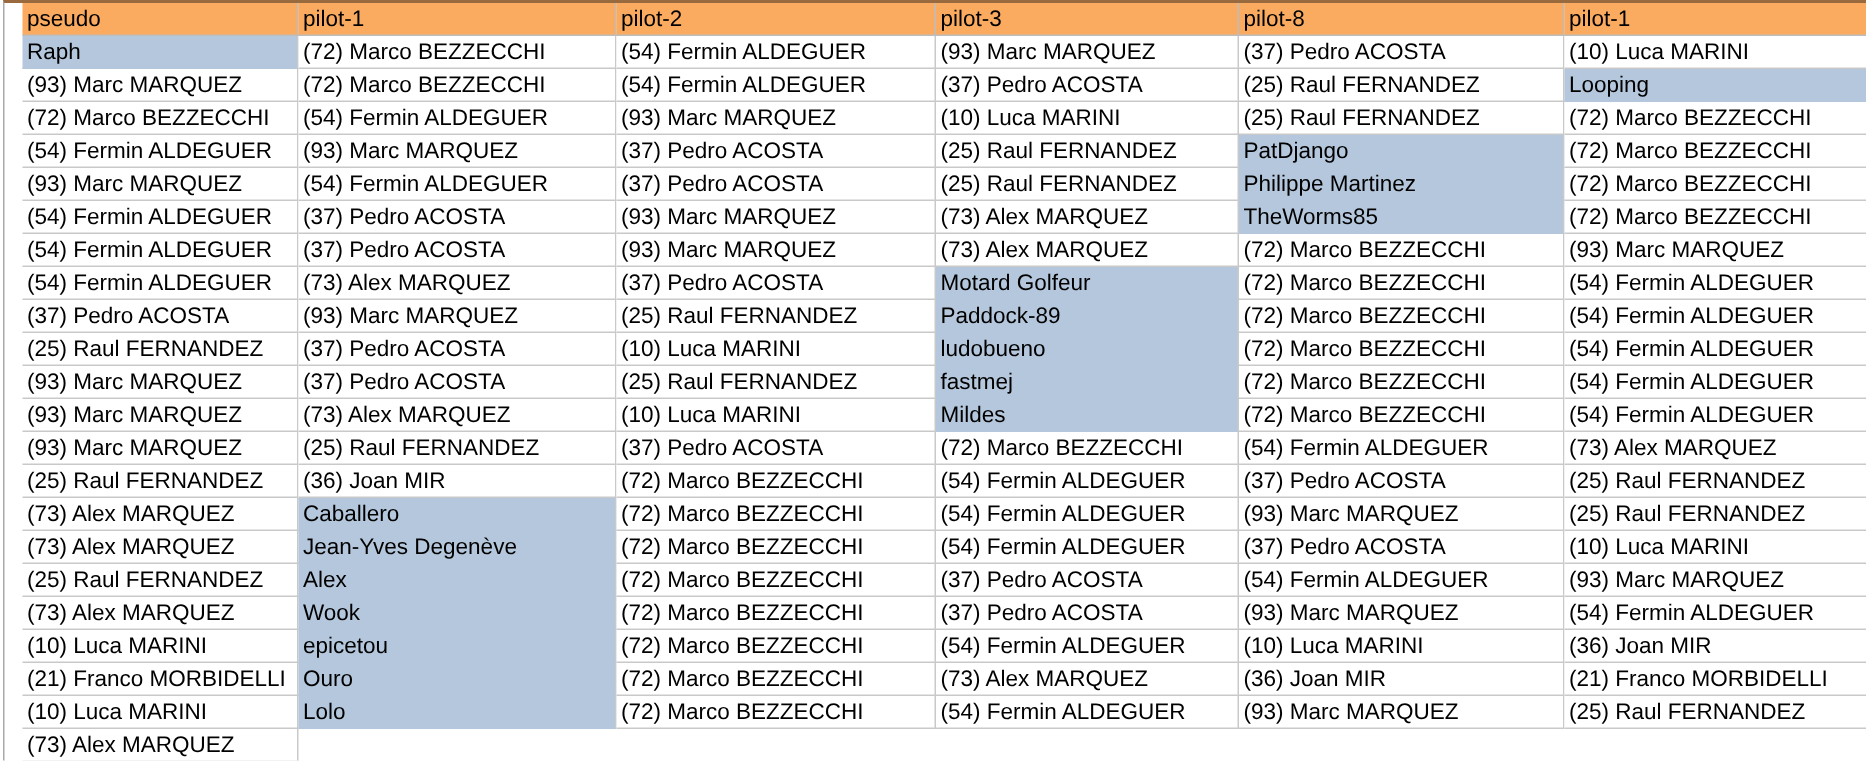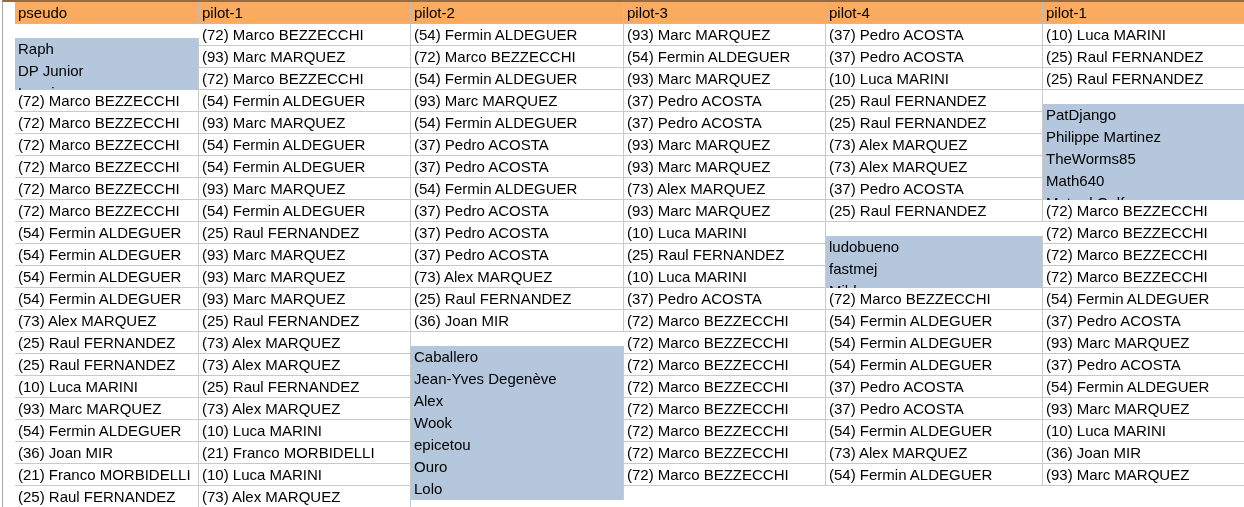--- a/index.html
+++ b/index.html
@@ -34,40 +34,38 @@
     border-bottom:1px solid #c9c9c9;
   }
   .cell.header{
     background:#faab60;
     border-right:1px solid #bdbdbd;
     border-bottom:1px solid #bdbdbd;
   }
   .cell.pseudo{
     background:#b4c7dc;
     border-bottom:1px solid #b4c7dc;
-    margin-top:14px;
   }
 </style>
 </head>
 <body>
 
 <div class="sheet" id="sheet">
   <div class="cell header">pseudo</div>
   <div class="cell header">pilot-1</div>
   <div class="cell header">pilot-2</div>
   <div class="cell header">pilot-3</div>
-  <div class="cell header">pilot-4</div>
+  <div class="cell header">pilot-8</div>
   <div class="cell header">pilot-1</div>
 <div class="cell pseudo">Raph</div>
     <div class="cell">(72) Marco BEZZECCHI</div>
     <div class="cell">(54) Fermin ALDEGUER</div>
     <div class="cell">(93) Marc MARQUEZ</div>
     <div class="cell">(37) Pedro ACOSTA</div>
     <div class="cell">(10) Luca MARINI</div>
-    <div class="cell pseudo">DP Junior</div>
     <div class="cell">(93) Marc MARQUEZ</div>
     <div class="cell">(72) Marco BEZZECCHI</div>
     <div class="cell">(54) Fermin ALDEGUER</div>
     <div class="cell">(37) Pedro ACOSTA</div>
     <div class="cell">(25) Raul FERNANDEZ</div>
     <div class="cell pseudo">Looping</div>
     <div class="cell">(72) Marco BEZZECCHI</div>
     <div class="cell">(54) Fermin ALDEGUER</div>
     <div class="cell">(93) Marc MARQUEZ</div>
     <div class="cell">(10) Luca MARINI</div>
@@ -88,32 +86,32 @@
     <div class="cell">(54) Fermin ALDEGUER</div>
     <div class="cell">(37) Pedro ACOSTA</div>
     <div class="cell">(93) Marc MARQUEZ</div>
     <div class="cell">(73) Alex MARQUEZ</div>
     <div class="cell pseudo">TheWorms85</div>
     <div class="cell">(72) Marco BEZZECCHI</div>
     <div class="cell">(54) Fermin ALDEGUER</div>
     <div class="cell">(37) Pedro ACOSTA</div>
     <div class="cell">(93) Marc MARQUEZ</div>
     <div class="cell">(73) Alex MARQUEZ</div>
-    <div class="cell pseudo">Math640</div>
     <div class="cell">(72) Marco BEZZECCHI</div>
     <div class="cell">(93) Marc MARQUEZ</div>
     <div class="cell">(54) Fermin ALDEGUER</div>
     <div class="cell">(73) Alex MARQUEZ</div>
     <div class="cell">(37) Pedro ACOSTA</div>
     <div class="cell pseudo">Motard Golfeur</div>
     <div class="cell">(72) Marco BEZZECCHI</div>
     <div class="cell">(54) Fermin ALDEGUER</div>
     <div class="cell">(37) Pedro ACOSTA</div>
     <div class="cell">(93) Marc MARQUEZ</div>
     <div class="cell">(25) Raul FERNANDEZ</div>
+    <div class="cell pseudo">Paddock-89</div>
     <div class="cell">(72) Marco BEZZECCHI</div>
     <div class="cell">(54) Fermin ALDEGUER</div>
     <div class="cell">(25) Raul FERNANDEZ</div>
     <div class="cell">(37) Pedro ACOSTA</div>
     <div class="cell">(10) Luca MARINI</div>
     <div class="cell pseudo">ludobueno</div>
     <div class="cell">(72) Marco BEZZECCHI</div>
     <div class="cell">(54) Fermin ALDEGUER</div>
     <div class="cell">(93) Marc MARQUEZ</div>
     <div class="cell">(37) Pedro ACOSTA</div>

